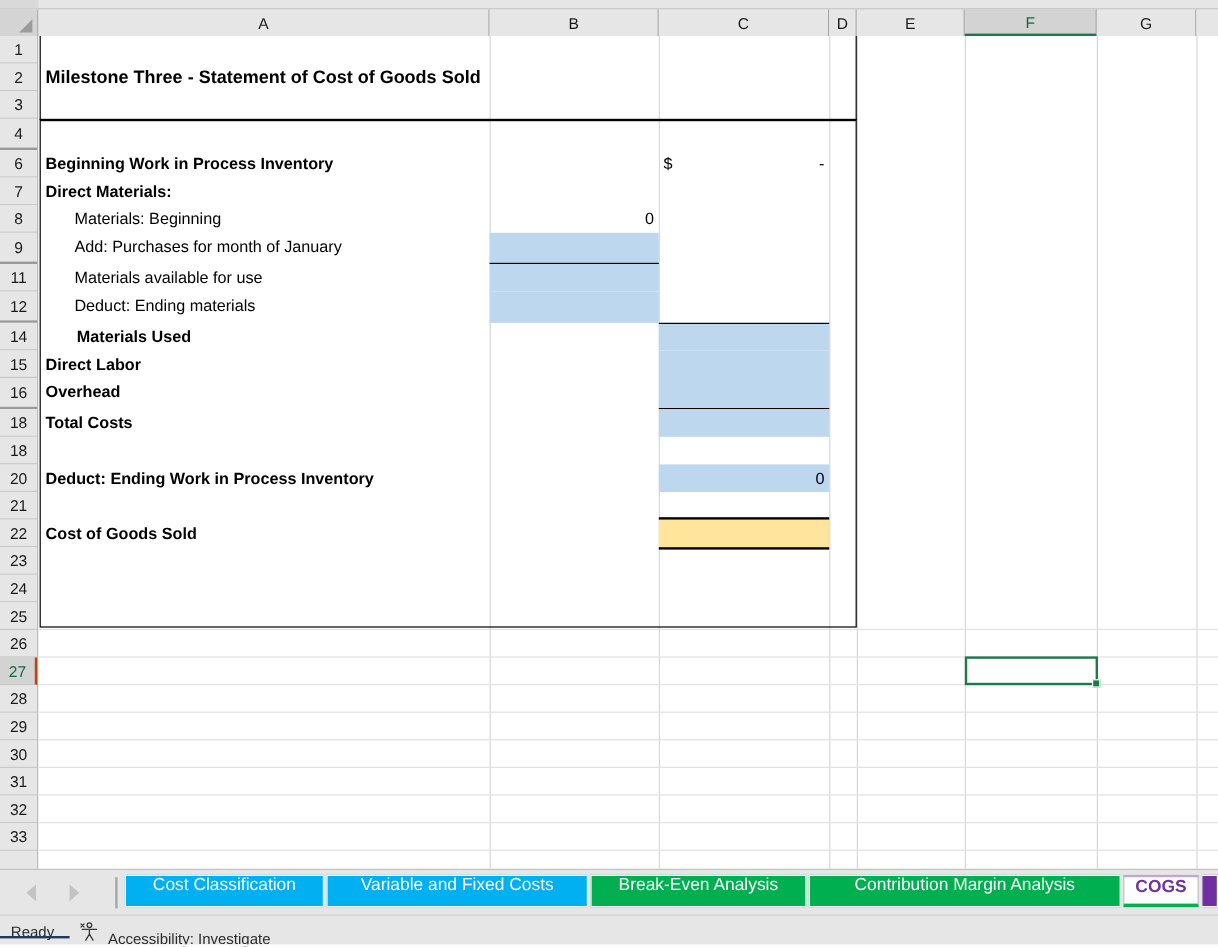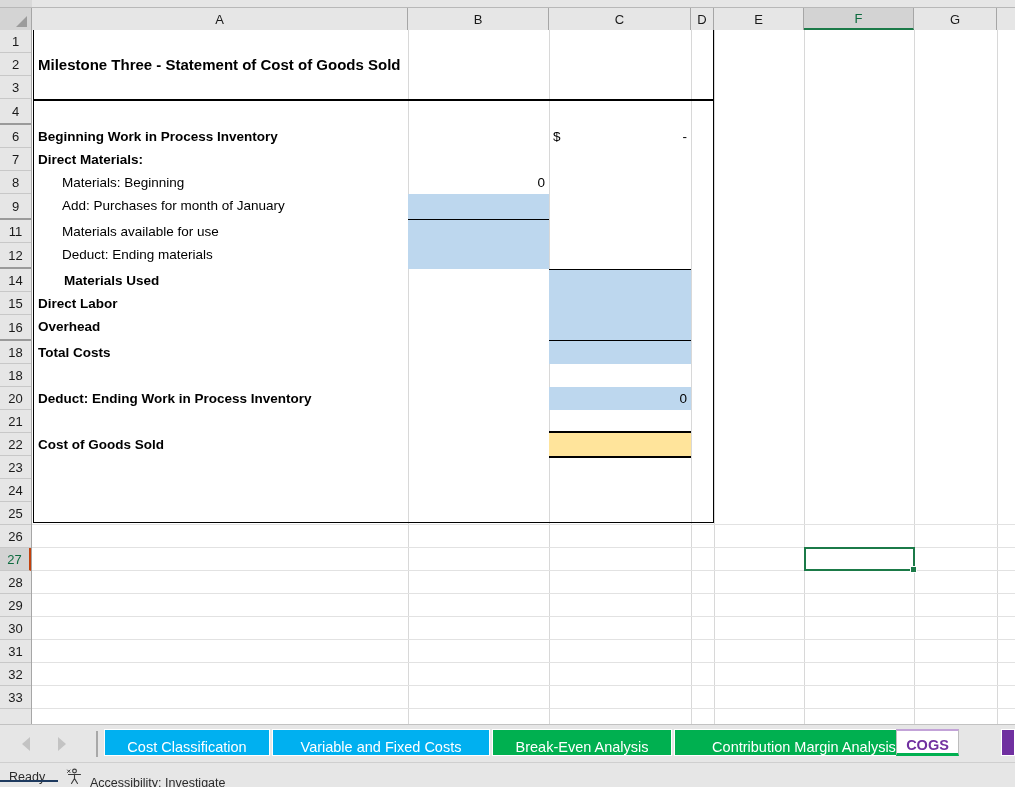--- a/index.html
+++ b/index.html
@@ -173,21 +173,21 @@
     border-top: 7px solid transparent;
     border-bottom: 7px solid transparent;
     border-left: 8px solid #c3c3c3;
   }
   .tab-divider {
     position: absolute; left: 96px; top: 6px; width: 2px; height: 26px;
     background: #a8a8a8;
   }
   .tab {
     position: absolute; top: 729px; height: 27px;
-    display: flex; align-items: flex-end; justify-content: center;
+    display: flex; align-items: flex-start; justify-content: center;
     font-size: 14.5px;
     box-sizing: border-box;
     border: 1px solid #ffffff;
   }
   .tab-cyan   { background: #00b0f0; color: #ffffff; }
   .tab-green  { background: #00b050; color: #ffffff; }
   .tab-active {
     background: #ffffff;
     color: #7030a0;
     font-weight: bold;
@@ -437,21 +437,21 @@
   </div>
   <div class="tab tab-cyan" style="left:272px;width:218px;">
     <span>Variable and Fixed Costs</span>
   </div>
   <div class="tab tab-green" style="left:492px;width:180px;">
     <span>Break-Even Analysis</span>
   </div>
   <div class="tab tab-green" style="left:674px;width:260px;">
     <span>Contribution Margin Analysis</span>
   </div>
-  <div class="tab tab-active" style="left:896px;width:63px;">
+  <div class="tab tab-active" style="left:936px;width:63px;">
     <span>COGS</span>
   </div>
   <div class="tab tab-purple" style="left:1001px;width:14px;"></div>
 
   <div class="statusbar">
     <div class="status-ready">Ready</div>
     <div class="a11y-icon">
       <svg width="17" height="17" viewBox="0 0 17 17" aria-hidden="true">
         <circle cx="8.5" cy="3" r="1.9" fill="none" stroke="#3a3a3a" stroke-width="1.1"></circle>
         <path d="M2.5 6.5 L14.5 6.5 M8.5 6.5 L8.5 10.5 M8.5 10.5 L5.5 15.5 M8.5 10.5 L11.5 15.5" fill="none" stroke="#3a3a3a" stroke-width="1.1" stroke-linecap="round"></path>

